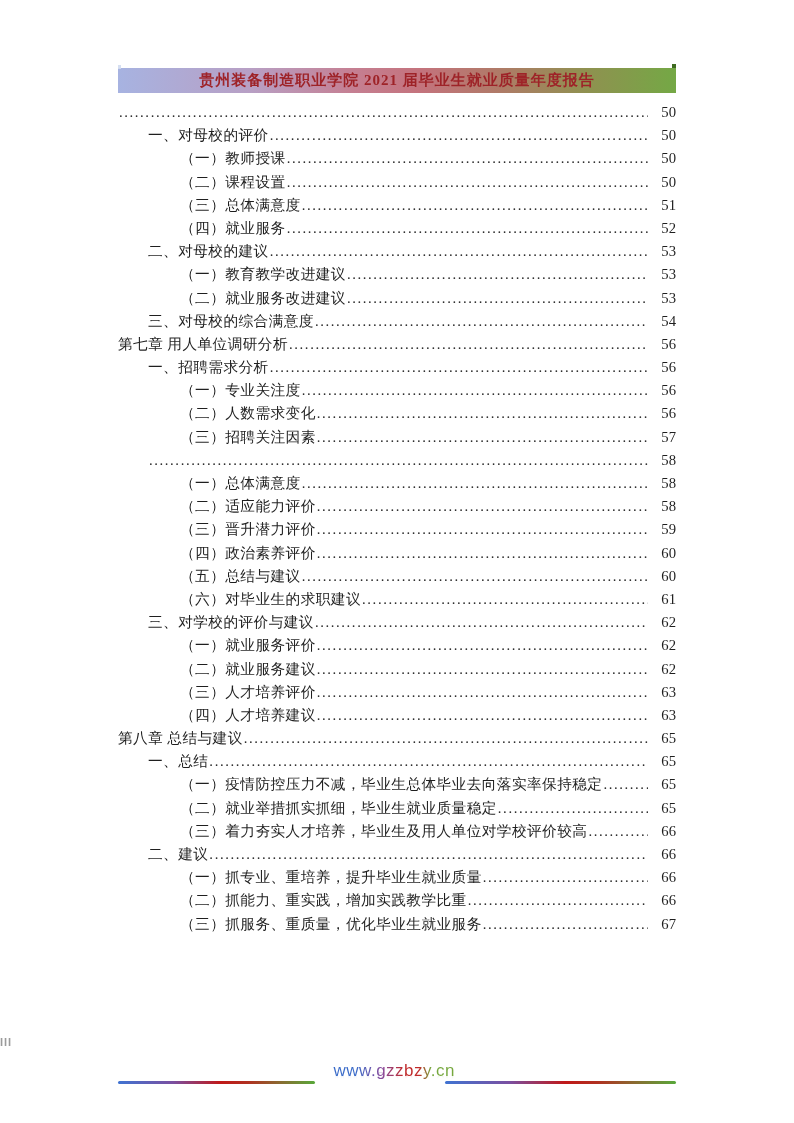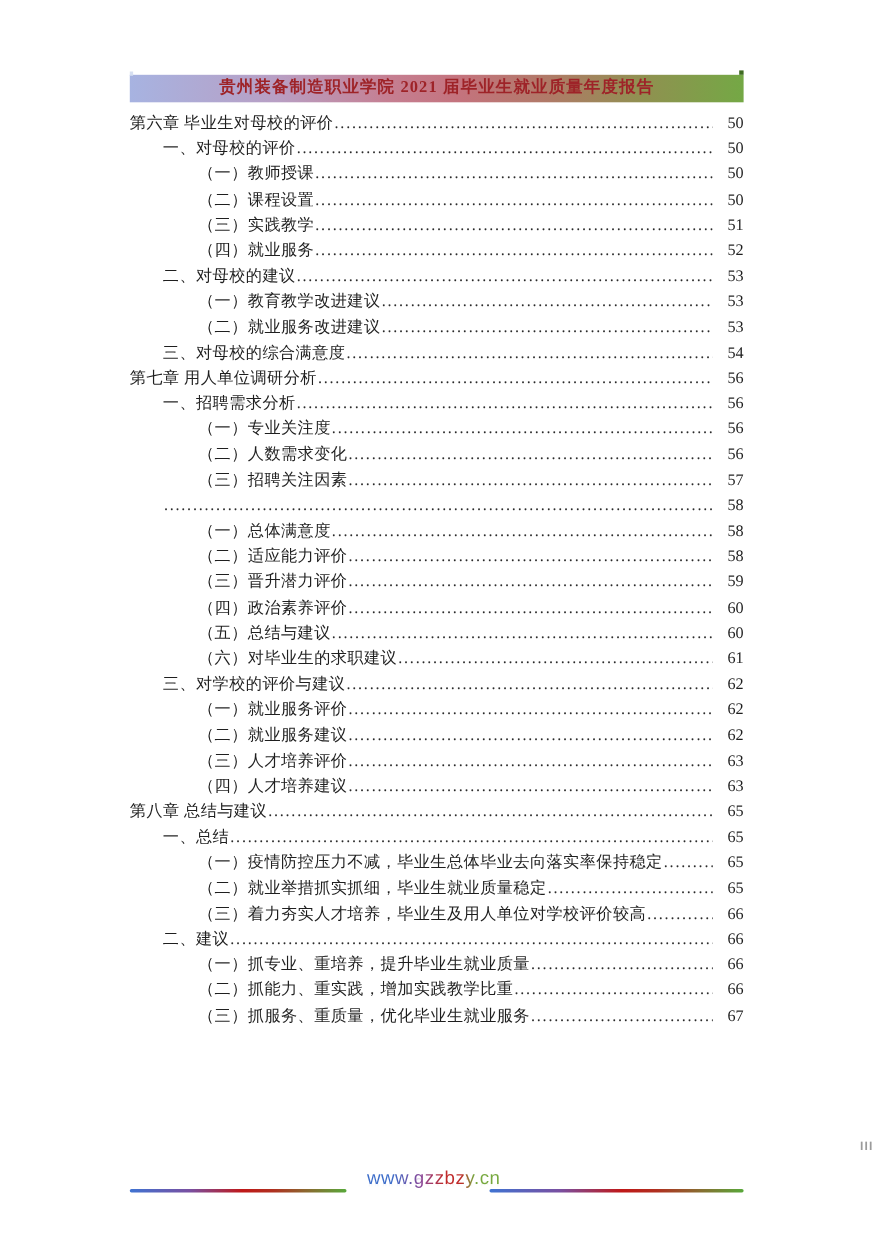--- a/index.html
+++ b/index.html
@@ -77,21 +77,21 @@
   .toc-page {
     flex: 0 0 auto;
     width: 26px;
     text-align: right;
   }
 
   
   .page-number {
     position: absolute;
     left: 0; top: 1036px; width: 794px;
-    text-align: right;
+    text-align: left;
     font-family: "Liberation Sans", "DejaVu Sans", sans-serif;
     font-size: 11px;
     font-weight: bold;
     letter-spacing: 1px;
     color: var(--pageno_gray, #9b9b9b);
   }
   .footer-bar {
     position: absolute;
     top: 1081px;
     height: 3px;
@@ -130,41 +130,40 @@
 </style>
 </head>
 <body>
 
 <div class="banner">
   <span class="banner-title">贵州装备制造职业学院 2021 届毕业生就业质量年度报告</span>
 </div>
 
 <div class="toc">
     <div class="toc-row chapter">
-      <span class="toc-label">第六章 毕业生对母校的评价</span>
       <span class="toc-dots"></span>
       <span class="toc-page">50</span>
     </div>
     <div class="toc-row section">
       <span class="toc-label">一、对母校的评价</span>
       <span class="toc-dots"></span>
       <span class="toc-page">50</span>
     </div>
     <div class="toc-row sub">
       <span class="toc-label">（一）教师授课</span>
       <span class="toc-dots"></span>
       <span class="toc-page">50</span>
     </div>
     <div class="toc-row sub">
       <span class="toc-label">（二）课程设置</span>
       <span class="toc-dots"></span>
       <span class="toc-page">50</span>
     </div>
     <div class="toc-row sub">
-      <span class="toc-label">（三）实践教学</span>
+      <span class="toc-label">（三）总体满意度</span>
       <span class="toc-dots"></span>
       <span class="toc-page">51</span>
     </div>
     <div class="toc-row sub">
       <span class="toc-label">（四）就业服务</span>
       <span class="toc-dots"></span>
       <span class="toc-page">52</span>
     </div>
     <div class="toc-row section">
       <span class="toc-label">二、对母校的建议</span>

